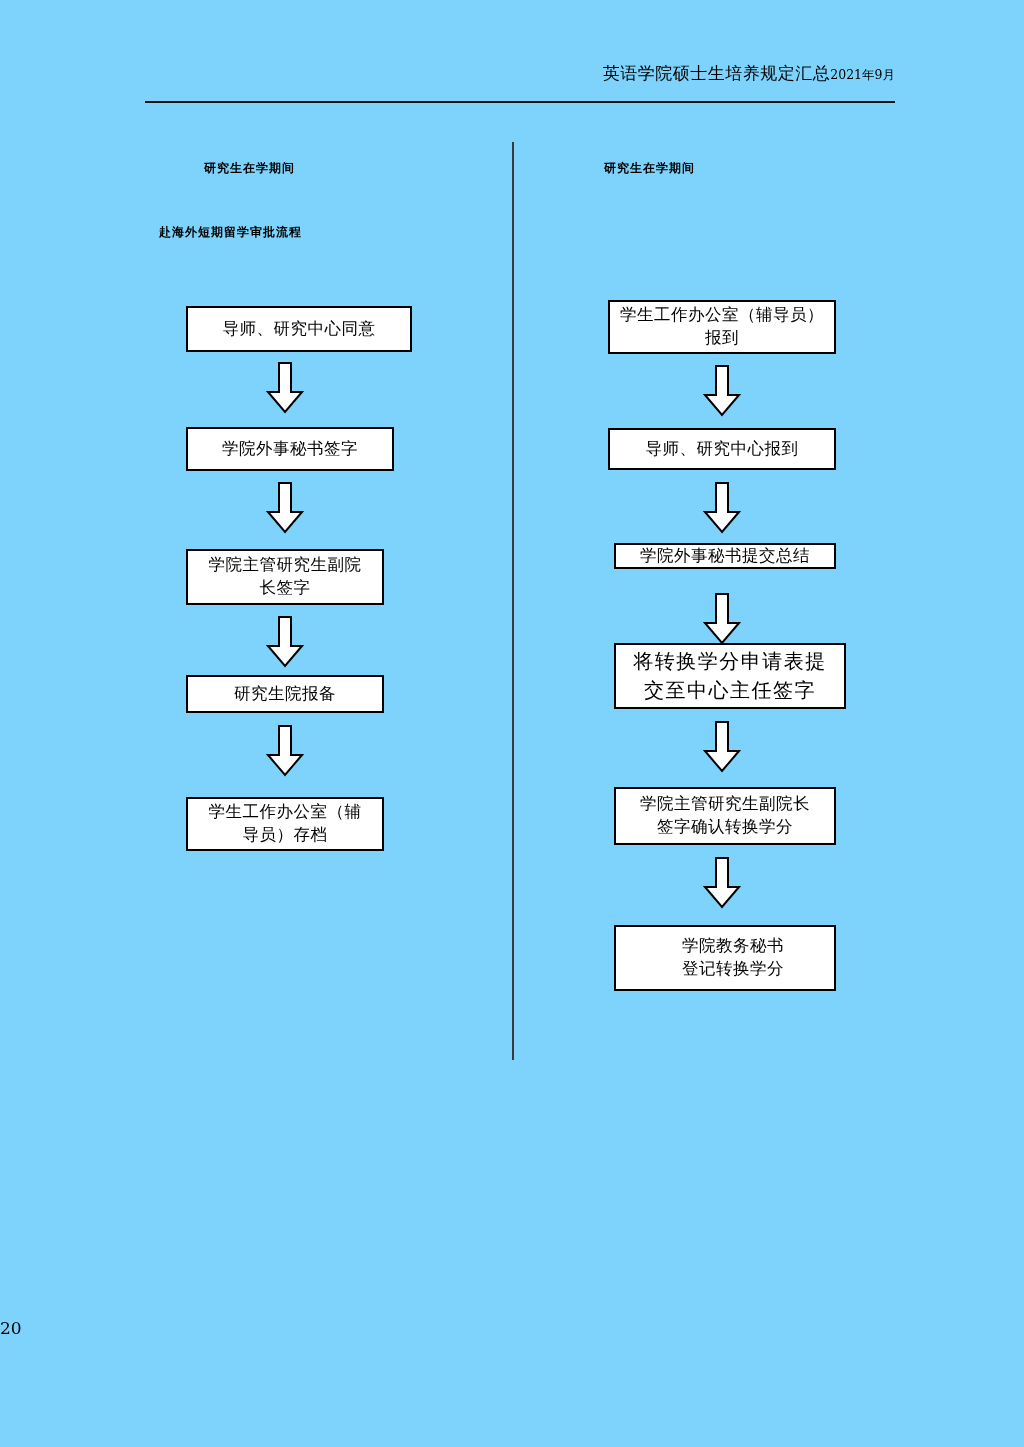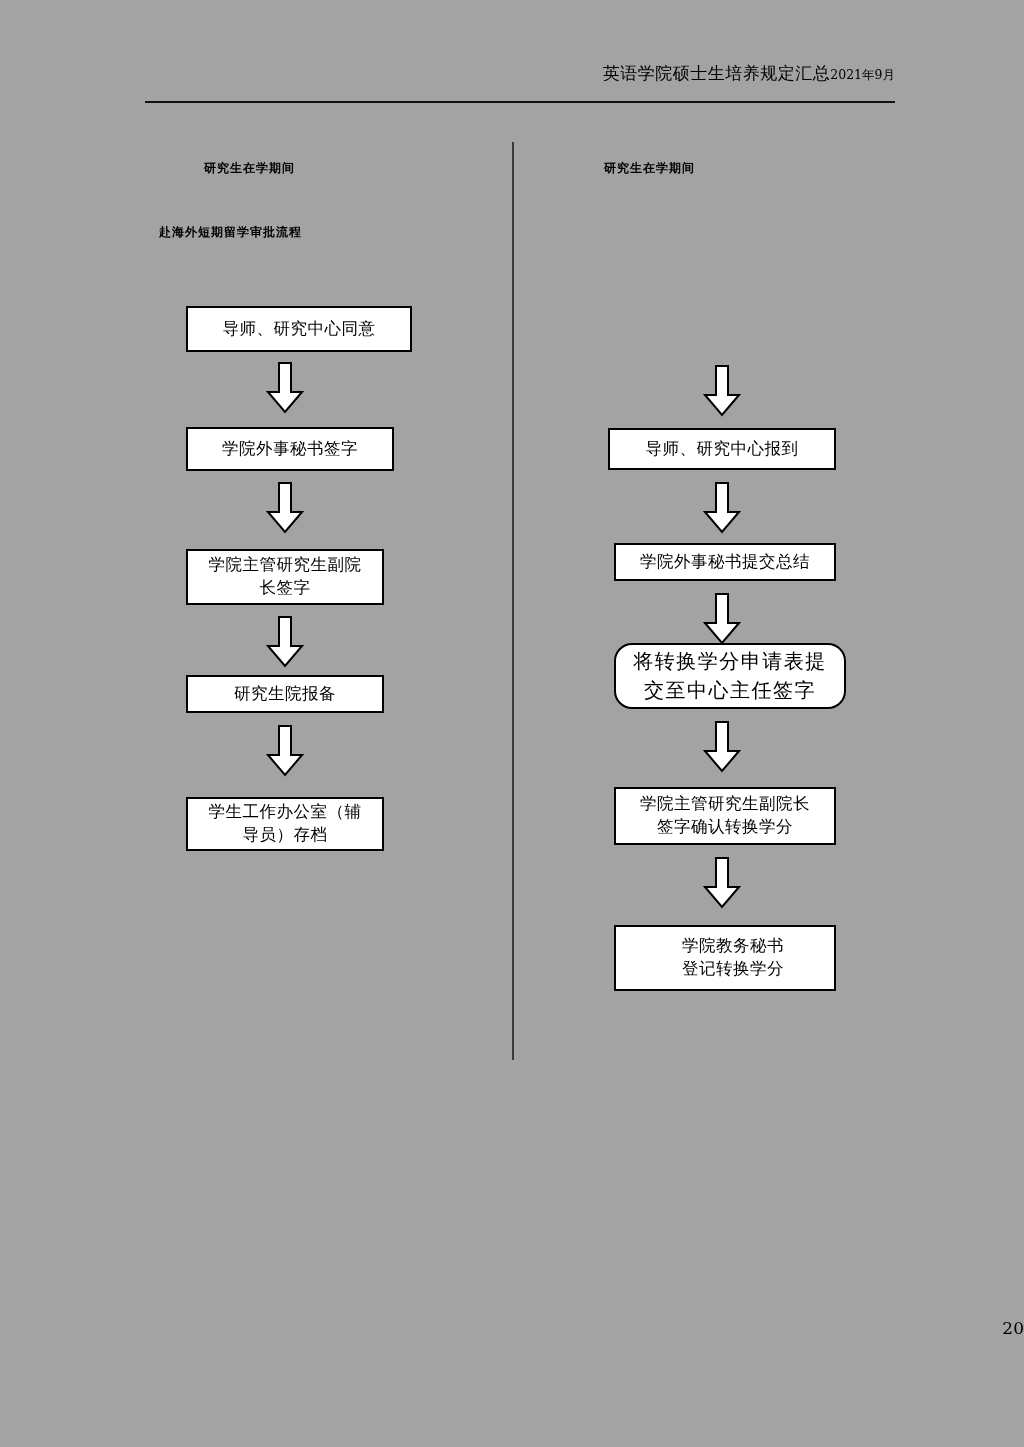--- a/index.html
+++ b/index.html
@@ -8,21 +8,21 @@
     background: #ffffff;
   }
   body {
     font-family: "DejaVu Serif", "Liberation Serif", serif;
     color: #000000;
   }
   .page {
     position: relative;
     width: 1024px;
     height: 1447px;
-    background: #a3a3a3;
+    background: #7dd3fc;
     overflow: hidden;
   }
 
   
   .page-header {
     position: absolute;
     left: 145px;
     top: 62px;
     width: 750px;
     text-align: right;
@@ -97,21 +97,21 @@
     height: 52px;
   }
   .arrow svg { display: block; width: 100%; height: 100%; }
 
   
   .page-number {
     position: absolute;
     left: 0;
     top: 1318px;
     width: 1024px;
-    text-align: right;
+    text-align: left;
     font-size: 17px;
   }
 </style>
 </head>
 <body>
 
 <div class="page">
 
   <div class="page-header">
     <span class="hdr-main">英语学院硕士生培养规定汇总</span><span class="hdr-date">2021年9月</span>
@@ -174,52 +174,58 @@
 
   <div class="flow-box" style="left:186px; top:797px; width:198px; height:54px;">
     <span>
       <span class="bl">学生工作办公室（辅</span>
       <span class="bl">导员）存档</span>
     </span>
   </div>
 
   <div class="col-title right-1">研究生在学期间</div>
 
+  <div class="flow-box" style="left:608px; top:300px; width:228px; height:54px;">
+    <span>
+      <span class="bl">学生工作办公室（辅导员）</span>
+      <span class="bl">报到</span>
+    </span>
+  </div>
 
   <div class="arrow" style="left:703px; top:365px;">
     <svg viewBox="0 0 38 52" preserveAspectRatio="none">
       <polygon points="13,1 25,1 25,30 36,30 19,50 2,30 13,30" fill="#ffffff" stroke="#000000" stroke-width="2"></polygon>
     </svg>
   </div>
 
   <div class="flow-box" style="left:608px; top:428px; width:228px; height:42px;">
     <span>
         <span class="bl">导师、研究中心报到</span>
       </span>
   </div>
 
   <div class="arrow" style="left:703px; top:482px;">
     <svg viewBox="0 0 38 52" preserveAspectRatio="none">
       <polygon points="13,1 25,1 25,30 36,30 19,50 2,30 13,30" fill="#ffffff" stroke="#000000" stroke-width="2"></polygon>
     </svg>
   </div>
 
-  <div class="flow-box" style="left:614px; top:543px; width:222px; height:38px;">
+  <div class="flow-box" style="left:614px; top:543px; width:222px; height:26px;">
     <span>
         <span class="bl">学院外事秘书提交总结</span>
       </span>
   </div>
 
   <div class="arrow" style="left:703px; top:593px;">
     <svg viewBox="0 0 38 52" preserveAspectRatio="none">
       <polygon points="13,1 25,1 25,30 36,30 19,50 2,30 13,30" fill="#ffffff" stroke="#000000" stroke-width="2"></polygon>
     </svg>
   </div>
 
-  <div class="flow-box big" style="left:614px; top:643px; width:232px; height:66px;border-radius:18px;">
+  <div class="flow-box big" style="left:614px; top:643px; width:232px; height:66px;">
     <span>
       <span class="bl">将转换学分申请表提</span>
       <span class="bl">交至中心主任签字</span>
     </span>
   </div>
 
   <div class="arrow" style="left:703px; top:721px;">
     <svg viewBox="0 0 38 52" preserveAspectRatio="none">
       <polygon points="13,1 25,1 25,30 36,30 19,50 2,30 13,30" fill="#ffffff" stroke="#000000" stroke-width="2"></polygon>
     </svg>

